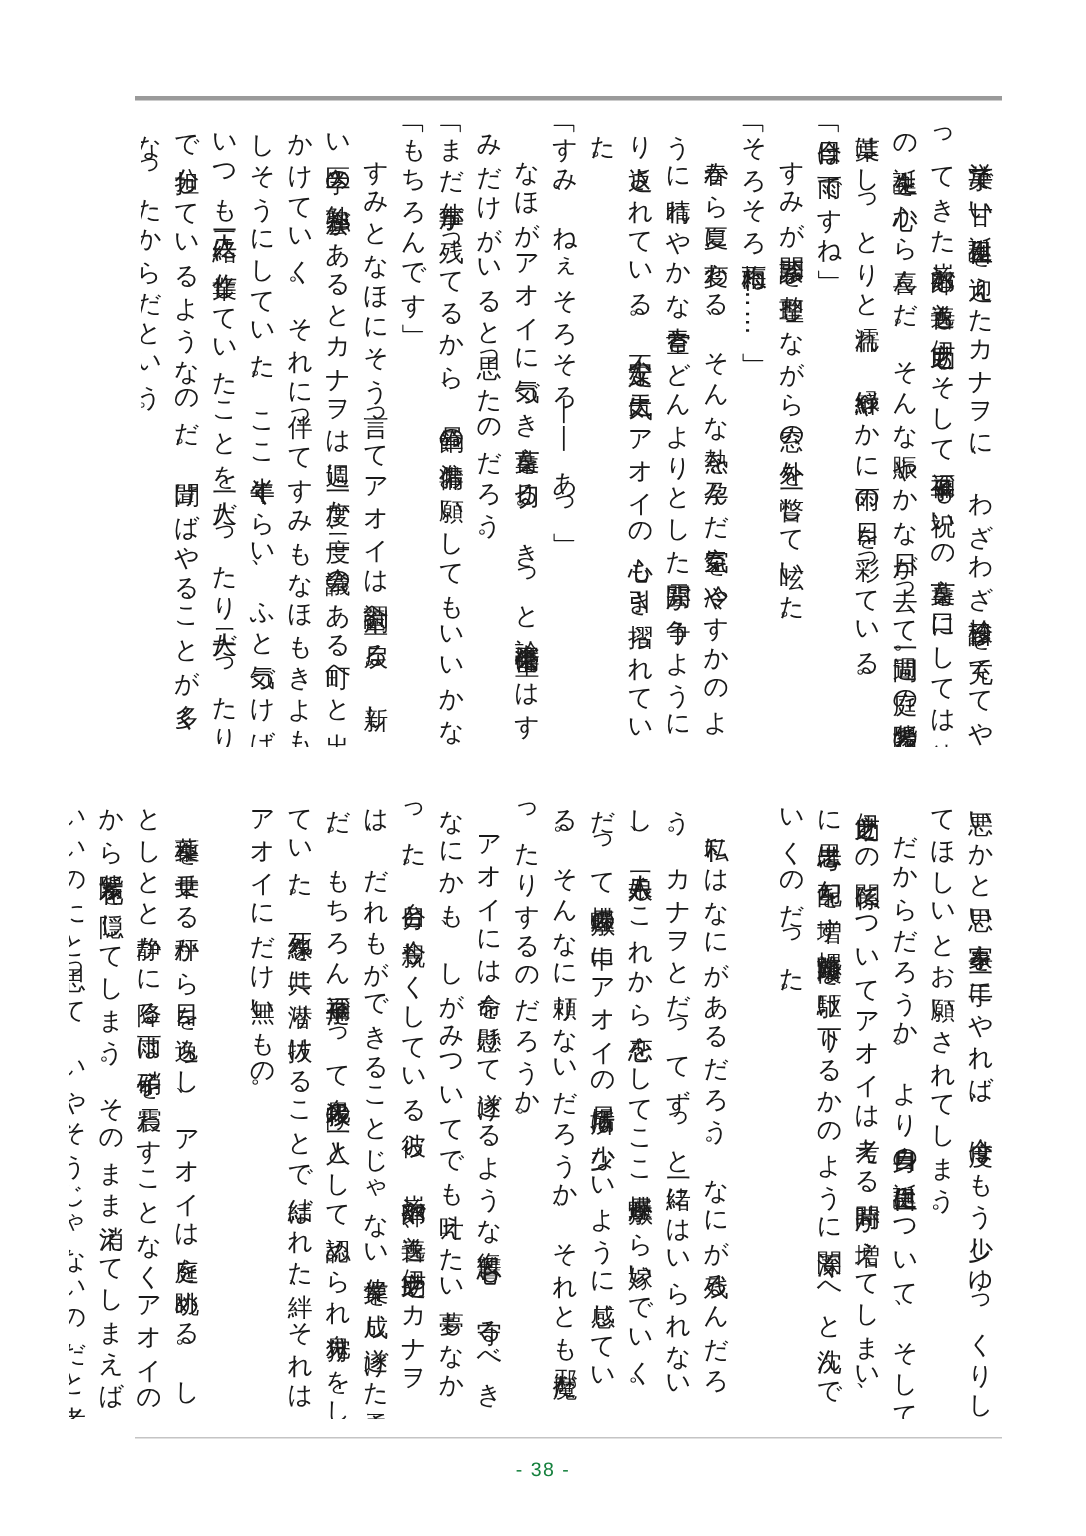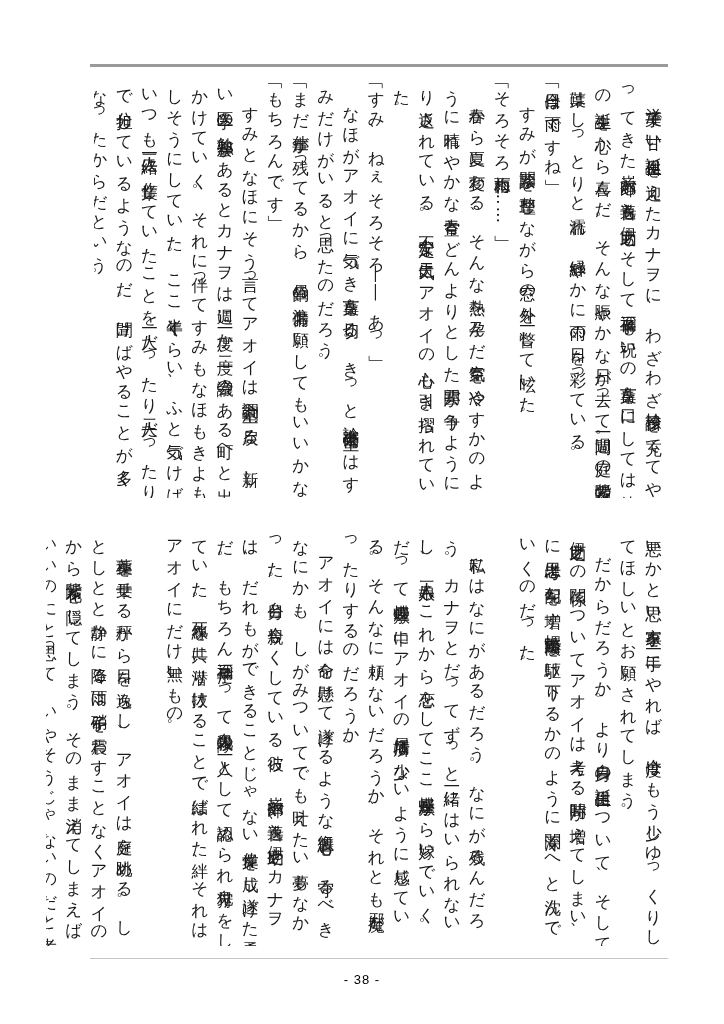--- a/index.html
+++ b/index.html
@@ -65,21 +65,21 @@
     }
     .page-number {
       position: absolute;
       left: 0;
       width: 724px;
       top: 972px;
       text-align: center;
       font-family: "Liberation Sans", "DejaVu Sans", sans-serif;
       font-size: 13px;
       letter-spacing: 1px;
-      color: #000000;
+      color: #15803d;
     }
   </style>
 </head>
 <body>
 
 <div class="rule-top"></div>
 
 <div class="tier tier-top">
   <p class="indent">洋菓子で甘い誕生日を迎えたカナヲに、わざわざ検診日を充ててやってきた炭治郎も善逸も伊之助もそして禰豆子も祝いの言葉を口にしては彼女の誕生を心から喜んだ。そんな賑やかな日が去って一週間。庭の紫陽花の葉はしっとりと濡れ、緑鮮やかに雨の日を彩っている。</p>
   <p>「今日は雨ですね」</p>

